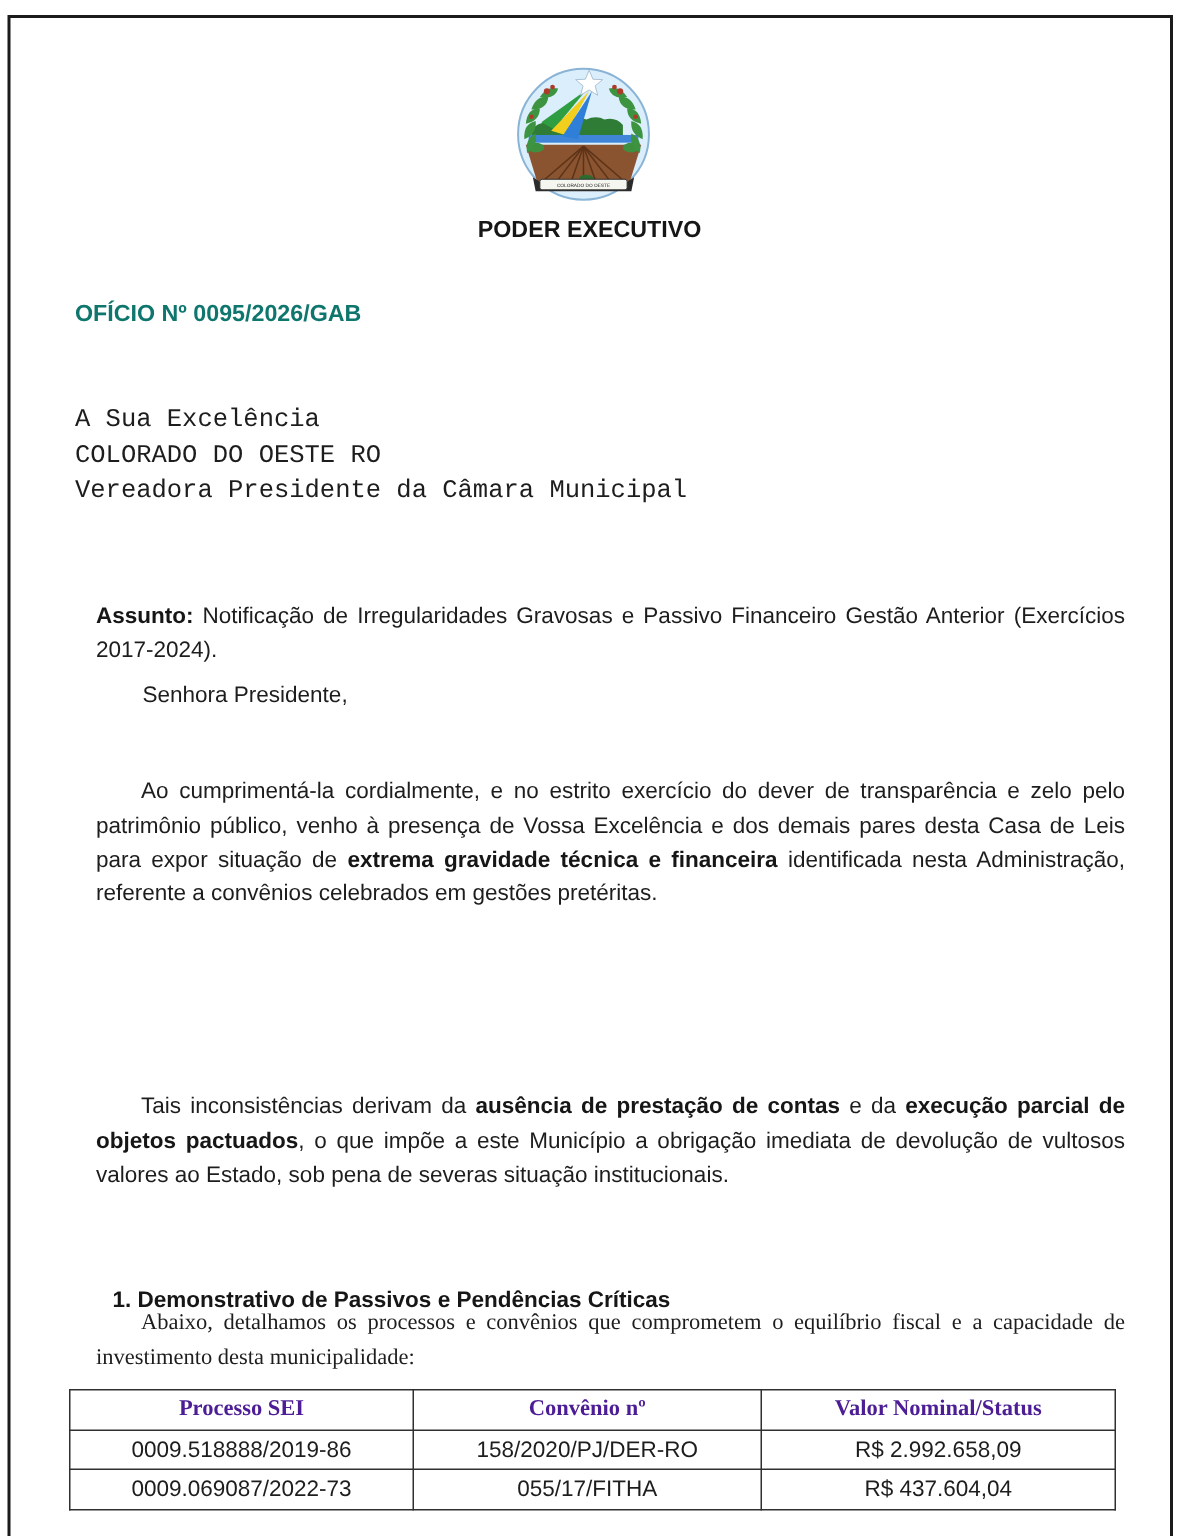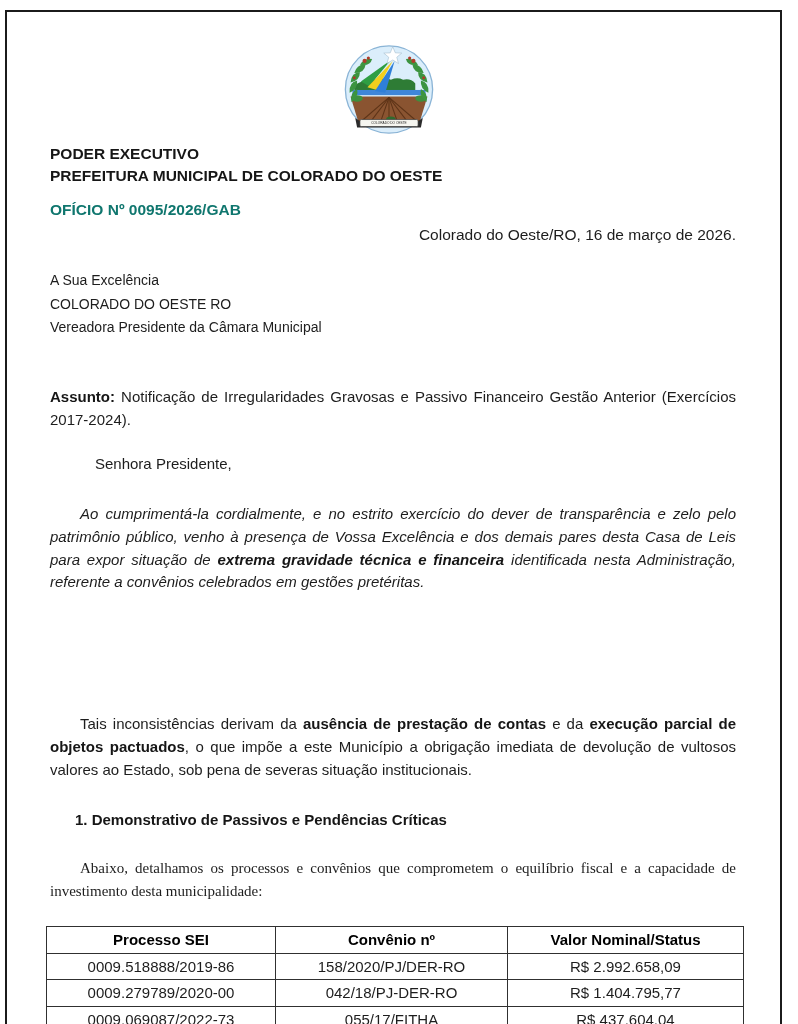--- a/index.html
+++ b/index.html
@@ -8,61 +8,61 @@
     overflow:hidden; font-family:"Liberation Sans","DejaVu Sans",sans-serif;
     color:#1d1d1d;
   }
   .frame{
     position:absolute; left:5px; top:10px; right:16px; bottom:-8px;
     border:2.5px solid #1b1b1b; pointer-events:none;
   }
   .logo{position:absolute; left:0; right:0; top:44px; text-align:center;}
   .logo svg{position:relative; left:-10px;}
   .org{
-    position:absolute; left:50px; top:143px; width:686px; 
+    position:absolute; left:50px; top:143px; width:686px; text-align:center;
     font-weight:bold; font-size:15.5px; line-height:21.5px; color:#161616;
   }
   .oficio{
     position:absolute; left:50px; top:201px; font-weight:bold; font-size:15.5px; color:#0f766e;
   }
   .date{
     position:absolute; left:50px; top:226px; width:686px; text-align:right; font-size:15.5px;
   }
   .addressee{
-    position:absolute; left:50px; top:269px; font-size:14px; line-height:23.7px;
+    position:absolute; left:50px; top:269px; font-size:17px; line-height:23.7px;font-family:Liberation Mono, monospace;
   }
   .addressee .b{font-weight:bold; color:#161616;}
   .flowtext{
-    position:absolute; left:50px; width:686px; margin:0;
+    position:absolute; left:50px; width:686px; margin:14px;
     font-size:15px; line-height:22.8px; text-align:justify;
   }
   .flowtext b{color:#161616;}
   .subject{top:386px;}
   .salutation{
     position:absolute; left:50px; top:455px; font-size:15px; text-indent:45px;
   }
   .para{text-indent:30px;}
-  .p1{top:503px;font-style:italic;}
+  .p1{top:503px;}
   .p2{top:625px;}
   .p3{top:713px;}
   .heading{
-    position:absolute; left:50px; top:811px; width:686px;
+    position:absolute; left:50px; top:858px; width:686px;
     font-weight:bold; font-size:15px; text-indent:25px; color:#161616;
   }
   .p4{top:857px;font-family:Liberation Serif, serif;}
   .tbl{
     position:absolute; left:46px; top:926px; width:697px;
     border-collapse:collapse; table-layout:fixed;
     font-size:15px; text-align:center; color:#1d1d1d;
   }
   .tbl th,.tbl td{
     border:1.7px solid #303030; padding:0; height:25.5px; vertical-align:middle;
     overflow:hidden; white-space:nowrap;
   }
-  .tbl th{font-weight:bold; color:#000000;}
+  .tbl th{font-weight:bold; color:#4c1d95;font-family:Liberation Serif, serif;}
 </style>
 </head>
 <body>
 
 <div class="page">
   <div class="frame"></div>
 
   <div class="logo">
     <svg viewBox="0 0 100 97" width="94" height="91">
       <circle cx="50" cy="48.5" r="46.5" fill="#dbeefb" stroke="#8ab4d6" stroke-width="1.4"></circle>
@@ -112,26 +112,24 @@
       <g>
         <path d="M14 79 L20 83 L80 83 L86 79 L84 89 L16 89 Z" fill="#2b2b2b"></path>
         <rect x="19" y="80.5" width="62" height="7.5" rx="1.5" fill="#f6f6f0" stroke="#333" stroke-width="0.7"></rect>
         <text x="50" y="85.8" text-anchor="middle" font-size="3.4" fill="#222222" font-family="Liberation Sans, sans-serif">COLORADO DO OESTE</text>
       </g>
     </svg>
   </div>
 
   <div class="org">
     <div>PODER EXECUTIVO</div>
-    <div>PREFEITURA MUNICIPAL DE COLORADO DO OESTE</div>
   </div>
 
   <div class="oficio">OFÍCIO Nº 0095/2026/GAB</div>
 
-  <div class="date">Colorado do Oeste/RO, 16 de março de 2026.</div>
 
   <div class="addressee">
     <div>A Sua Excelência</div>
     <div>COLORADO DO OESTE RO</div>
     <div>Vereadora Presidente da Câmara Municipal</div>
   </div>
 
   <p class="flowtext subject"><b>Assunto:</b><span> Notificação de Irregularidades Gravosas e Passivo Financeiro Gestão Anterior (Exercícios 2017-2024).</span></p>
 
   <div class="salutation">Senhora Presidente,</div>
@@ -156,24 +154,19 @@
           <th>Valor Nominal/Status</th>
         </tr>
     </thead>
     <tbody>
         <tr>
           <td>0009.518888/2019-86</td>
           <td>158/2020/PJ/DER-RO</td>
           <td>R$ 2.992.658,09</td>
         </tr>
         <tr>
-          <td>0009.279789/2020-00</td>
-          <td>042/18/PJ-DER-RO</td>
-          <td>R$ 1.404.795,77</td>
-        </tr>
-        <tr>
           <td>0009.069087/2022-73</td>
           <td>055/17/FITHA</td>
           <td>R$ 437.604,04</td>
         </tr>
       </tbody>
   </table>
 </div>
 
 </body></html>

